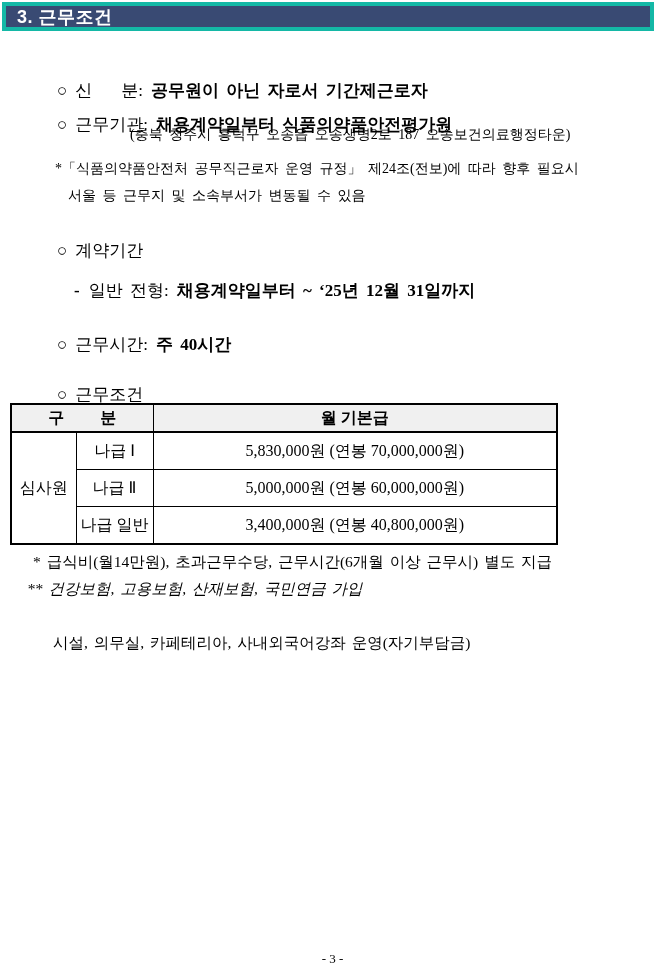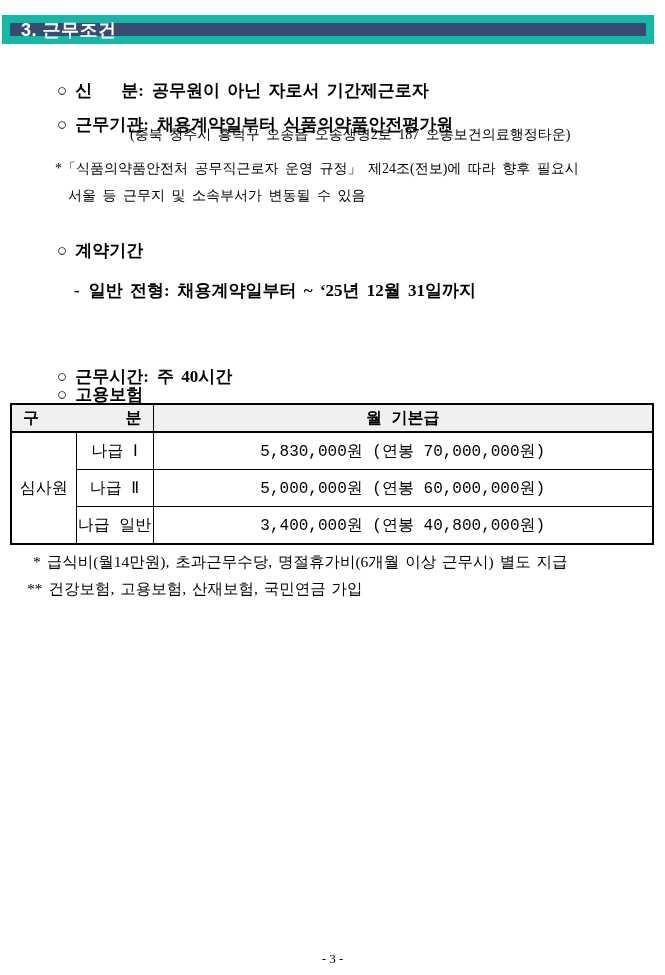--- a/index.html
+++ b/index.html
@@ -7,57 +7,57 @@
     position: relative;
     width: 665px;
     height: 975px;
     background: #ffffff;
     color: #000000;
     font-family: "Liberation Serif", serif;
     overflow: hidden;
   }
   .titlebar {
     position: absolute;
-    left: 2px; top: 15px;
+    left: 2px; top: 2px;
     width: 652px; height: 29px;
     box-sizing: border-box;
     background: #394a73;
-    border: 8px solid #14b8a6;
+    border: 4px solid #14b8a6;
     display: flex;
     align-items: center;
     padding-left: 11px;
   }
   .titlebar-text {
     color: #ffffff;
     font-family: "Liberation Sans", sans-serif;
     font-weight: bold;
     font-size: 18px;
     letter-spacing: 0.5px;
     white-space: pre;
   }
   .doc-line {
     position: absolute;
     white-space: pre;
     word-spacing: 3px;
     font-size: 17px;
     line-height: 21px;
   }
   .marker { font-weight: bold; margin-right: 8px; }
-  .lbl { font-weight: bold; margin-right: 8px; }
+  .lbl { font-weight: normal; margin-right: 8px; }
   .dash { font-weight: bold; margin-right: 9px; }
   .val { font-weight: bold; }
   .sub { font-size: 14px; }
   .small-note { font-size: 14px; word-spacing: 2px; }
   .salary-table {
     position: absolute;
     left: 10px; top: 403px;
-    width: 644px;
+    width: 548px;
     border-collapse: collapse;
     border: 2px solid #000000;
-    font-family: Liberation Mono, monospace;
+    font-family: Liberation Serif, serif;
     font-size: 16px;
     table-layout: fixed;
   }
   .salary-table th, .salary-table td {
     border: 1px solid #000000;
     text-align: center;
     vertical-align: middle;
     white-space: pre;
     padding: 0;
   }
@@ -109,26 +109,26 @@
     <span class="marker">○</span><span class="lbl">계약기간</span>
   </div>
 
   <div class="doc-line sub" style="left:68px; top:185px;">서울 등 근무지 및 소속부서가 변동될 수 있음</div>
 
   <div class="doc-line" style="left:45px; top:259px;">
     <span class="dash">-</span><span class="lbl">일반 전형:</span><span class="val">채용계약일부터 ~ ‘25년 12월 31일까지</span>
   </div>
 
 
-  <div class="doc-line" style="left:28px; top:345px;">
+  <div class="doc-line" style="left:28px; top:313px;">
     <span class="marker">○</span><span class="lbl">근무시간:</span><span class="val">주 40시간</span>
   </div>
 
   <div class="doc-line" style="left:28px; top:363px;">
-    <span class="marker">○</span><span class="lbl">고용보험</span>
+    <span class="marker">○</span><span class="lbl">근무조건</span>
   </div>
 
   <table class="salary-table">
     <colgroup>
       <col style="width:65px">
       <col style="width:77px">
       <col>
     </colgroup>
     <thead>
       <tr>
@@ -146,18 +146,19 @@
         <td>나급 Ⅱ</td>
         <td>5,000,000원 (연봉 60,000,000원)</td>
       </tr>
       <tr>
         <td>나급 일반</td>
         <td>3,400,000원 (연봉 40,800,000원)</td>
       </tr>
     </tbody>
   </table>
 
-  <div class="footnote" style="left:33px; top:552px;">* 급식비(월14만원), 초과근무수당, 명절휴가비(6개월 이상 근무시) 별도 지급</div>
-  <div class="footnote" style="left:27px; top:579px;">** 건강보험, 고용보험, 산재보험, 국민연금 가입</div>
+  <div class="footnote" style="left:33px; top:552px;">* 급식비(월14만원), 초과근무수당, 근무시간(6개월 이상 근무시) 별도 지급</div>
+  <div class="footnote" style="left:27px; top:579px;font-style:italic;">** 건강보험, 고용보험, 산재보험, 국민연금 가입</div>
+  <div class="footnote" style="left:53px; top:633px;">시설, 의무실, 카페테리아, 사내외국어강좌 운영(자기부담금)</div>
 
   <div class="page-number">- 3 -</div>
 
 </div>
 
 </body></html>

